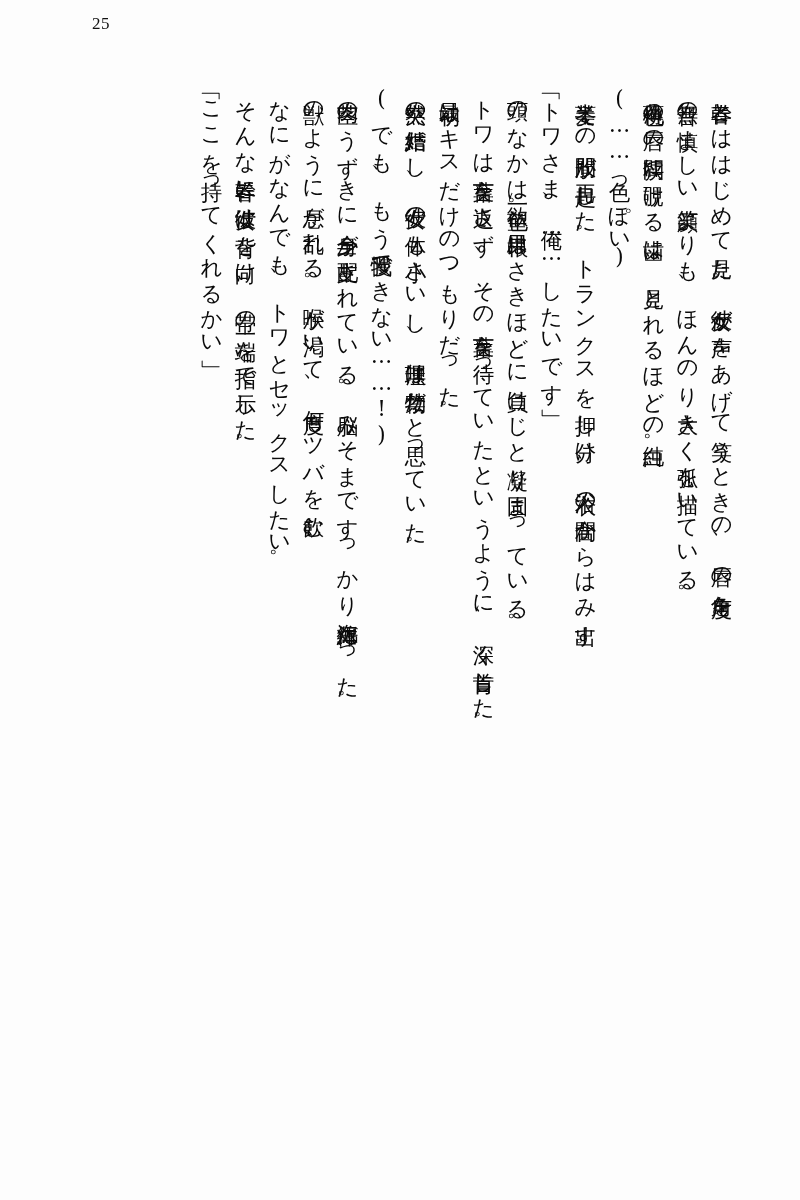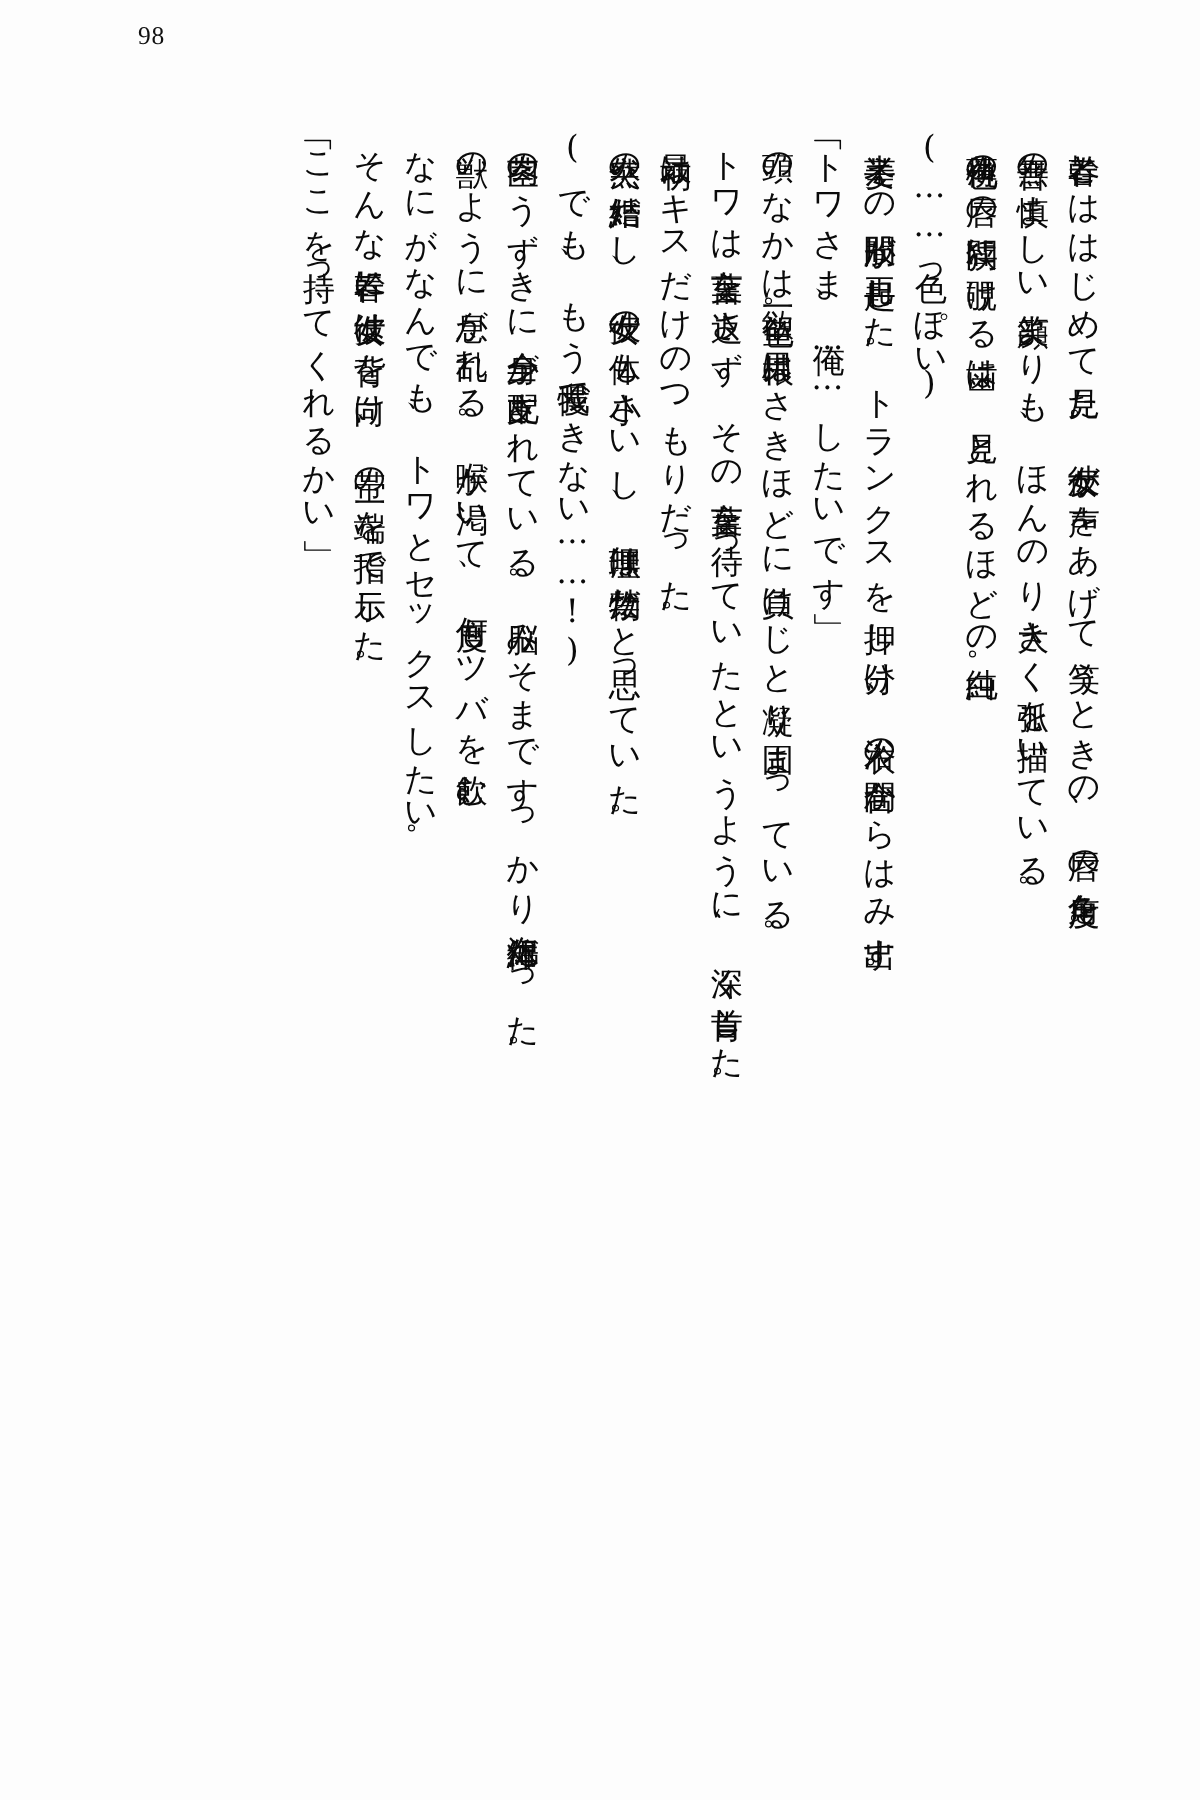--- a/index.html
+++ b/index.html
@@ -62,21 +62,21 @@
     font-family: "DejaVu Serif", "Liberation Serif", serif;
     color: #0a0a0a;
     overflow: visible;
   }
 </style>
 </head>
 <body>
 
 <div id="page">
 
-  <div id="page-number">98</div>
+  <div id="page-number">25</div>
 
   <div id="text-body">
       <div class="col">幹春とははじめて見た。彼女が声をあげて笑うときの、唇の角度を。</div>
       <div class="col">無音の慎ましい笑顔よりも、ほんのり大きく弧を描いている。</div>
       <div class="col">薄桃色の唇の狭間に覗ける歯は、見とれるほどの純白。</div>
       <div class="col">(……色っぽい)</div>
       <div class="col">半萎えの股間が再起した。トランクスを押し分け、浴衣の合間からはみ出す。</div>
       <div class="col">「トワさま、俺……したいです」</div>
       <div class="col">頭のなかは欲望一色。男根はさきほどに負けじと凝り固まっている。</div>
       <div class="col">トワは言葉を返さず、その言葉を待っていたというように、深く首肯した。</div>

